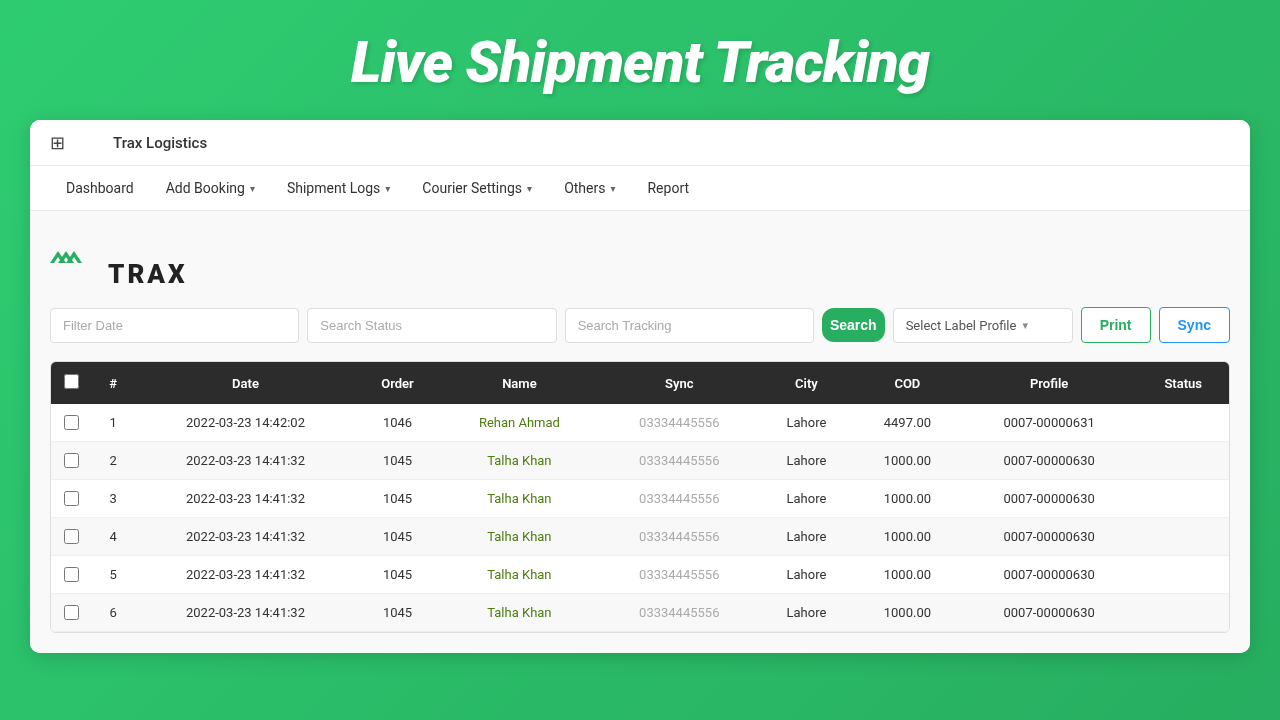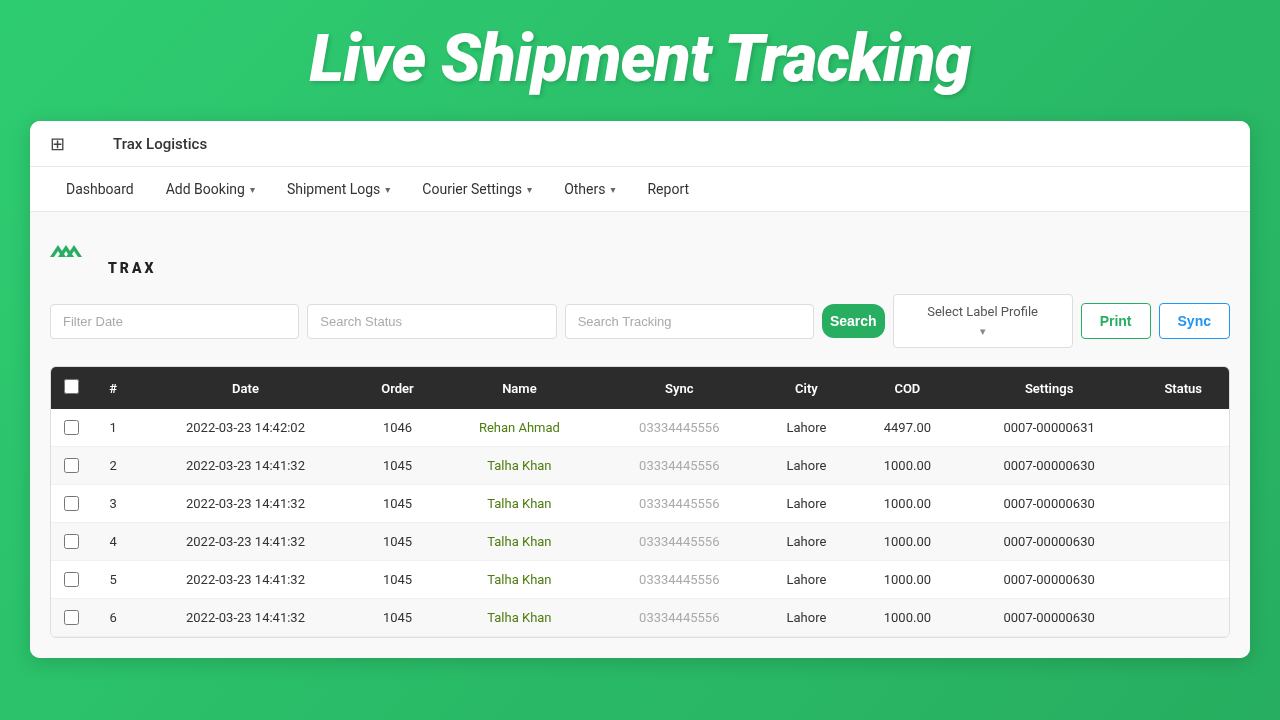--- a/index.html
+++ b/index.html
@@ -6,24 +6,24 @@
     body {
       font-family: -apple-system, BlinkMacSystemFont, 'Segoe UI', Roboto, sans-serif;
       background: linear-gradient(135deg, #2ecc71 0%, #27ae60 100%);
       min-height: 100vh;
       display: flex;
       flex-direction: column;
       align-items: center;
     }
     .hero-title {
       color: white;
-      font-size: 66px;
+      font-size: 58px;
       font-weight: 900;
       text-align: center;
-      padding: 20px 20px 24px;
+      padding: 28px 20px 24px;
       font-style: italic;
       letter-spacing: -1px;
       text-shadow: 2px 2px 4px rgba(0,0,0,0.15);
     }
     .app-container {
       background: white;
       width: 1220px;
       border-radius: 10px;
       overflow: hidden;
       box-shadow: 0 4px 20px rgba(0,0,0,0.15);
@@ -117,21 +117,20 @@
       border-radius: 4px;
       font-size: 13px;
       color: #555;
       background: white;
       cursor: pointer;
       display: flex;
       align-items: center;
       gap: 6px;
       white-space: nowrap;
       min-width: 180px;
-      flex-direction: column;
     }
     .label-profile-select .chevron { color: #888; font-size: 11px; }
     .print-btn {
       padding: 9px 18px;
       background: white;
       color: #27ae60;
       border: 1px solid #27ae60;
       border-radius: 4px;
       font-size: 14px;
       font-weight: 600;
@@ -239,21 +238,21 @@
     <div class="logo-area">
       <div class="trax-svg">
         <svg width="50" height="35" viewBox="0 0 50 35">
 
           <g fill="#27ae60">
             <polygon points="0,20 8,8 16,20 12,20 8,14 4,20"></polygon>
             <polygon points="8,20 16,8 24,20 20,20 16,14 12,20"></polygon>
             <polygon points="16,20 24,8 32,20 28,20 24,14 20,20"></polygon>
           </g>
         </svg>
-        <span style="font-size:14px;font-weight:900;letter-spacing:3px;color:#222;margin-top:28px;">TRAX</span>
+        <span style="font-size:26px;font-weight:900;letter-spacing:3px;color:#222;margin-top:28px;">TRAX</span>
       </div>
     </div>
 
     <div class="search-bar">
       <input class="search-input" type="text" placeholder="Filter Date" style="">
       <input class="search-input" type="text" placeholder="Search Status" style="">
       <input class="search-input" type="text" placeholder="Search Tracking" style="">
       <button class="search-btn">Search</button>
       <div class="label-profile-select">
         <span>Select Label Profile</span>
@@ -270,21 +269,21 @@
             <th>
               <input type="checkbox" style="">
             </th>
             <th>#</th>
             <th>Date</th>
             <th>Order</th>
             <th>Name</th>
             <th>Sync</th>
             <th>City</th>
             <th>COD</th>
-            <th>Settings</th>
+            <th>Profile</th>
             <th>Status</th>
           </tr>
         </thead>
         <tbody id="table-body">
         <tr>
     <td>
       <div class="checkbox-cell">
         <input type="checkbox" style="">
       </div>
     </td>

